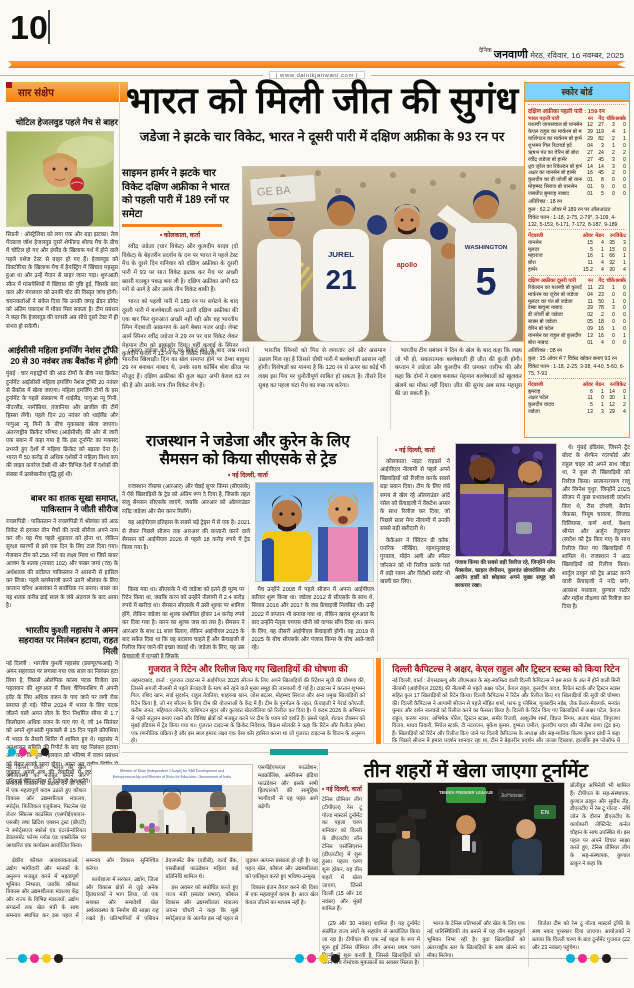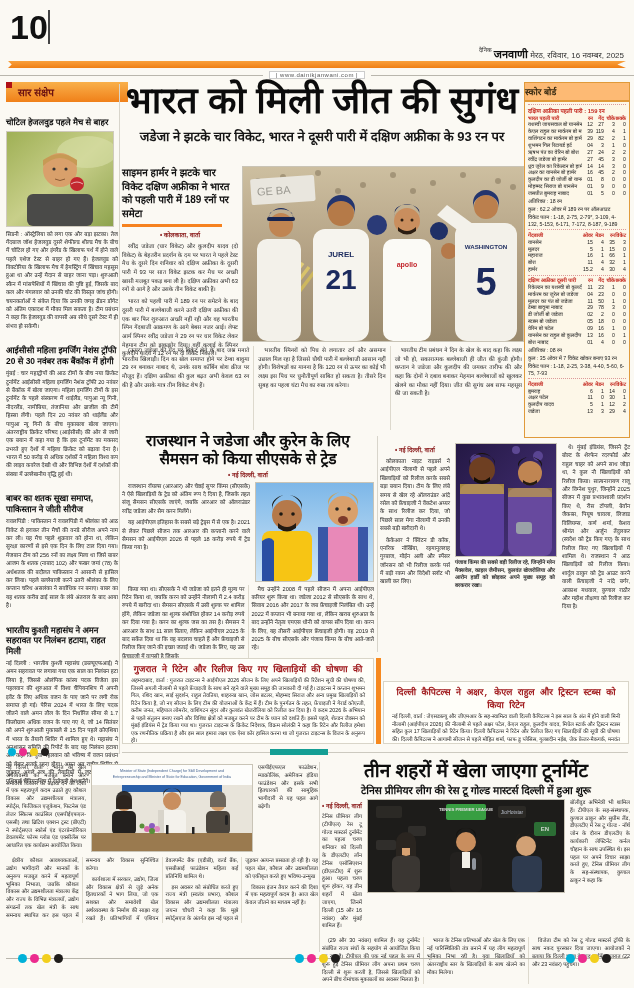--- a/index.html
+++ b/index.html
@@ -20,60 +20,60 @@
         clip-path:polygon(0 0,100% 0,98.6% 50%,100% 100%,0 100%,0.6% 50%);}
   .site-line{left:0;top:71px;width:634px;display:flex;align-items:center;gap:6px;}
   .site-line .rule{flex:1;height:1px;background:#b9b6ad;}
   .site-line .txt{font-size:6px;color:#555;letter-spacing:.5px;border:1px solid #ccc;padding:0 6px;background:#fff;}
   
   .sidebar{left:6px;top:82px;width:112px;height:676px;}
   .sar-head{position:relative;width:84px;background:linear-gradient(#f9b04a,#f08019);color:#6b1111;
         font-weight:800;font-size:10px;padding:3px 26px 3px 12px;}
   .sar-head:before{content:"";position:absolute;left:0;top:0;width:6px;height:6px;background:#b01116;}
   .brief{margin-top:7px;}
-  .brief h4{margin:15px 0 3px 0;font-size:8.4px;line-height:1.25;font-weight:800;color:#101010;}
+  .brief h4{margin:15px 0 3px 0;font-size:8.4px;line-height:1.25;font-weight:800;color:#101010;text-align:right;}
   .brief .bd{font-size:5.6px;line-height:1.5;color:#232323;}
   .brief-photo{width:106px;height:94px;margin:2px 0 3px 0;overflow:hidden;border:1px solid #cfcabd;}
   .side-dots{position:absolute;left:2px;bottom:2px;}
   
   .lead-hl{left:122px;top:82px;width:400px;text-align:center;font-size:37px;font-weight:800;line-height:1.05;color:#0c0c0c;}
   .lead-sub{left:122px;top:129px;width:400px;text-align:center;font-size:13px;font-weight:700;line-height:1.3;color:#161616;}
   .lead-left{left:122px;top:166px;width:116px;}
   .standfirst{font-size:10px;font-weight:800;line-height:1.35;color:#141414;}
   .sf-rule{width:100px;height:3px;background:#f6821f;margin:4px 0 3px 0;}
   .byline{font-size:6.3px;font-weight:700;color:#8a1a1a;text-align:center;margin:2px 0 3px 0;}
   .lead-left .bd,.lead-bottom{font-size:5.8px;line-height:1.5;color:#232323;}
   .lead-left .bd p{margin:0 0 3px 0;text-indent:6px;}
   .lead-photo{left:242px;top:166px;width:280px;height:174px;overflow:hidden;border:1px solid #c9c4b6;}
   .lead-bottom{left:122px;top:346px;width:400px;height:84px;column-count:3;column-gap:9px;column-rule:1px solid #ddd9cd;}
   .lead-bottom p{margin:0 0 3px 0;text-indent:6px;}
   
   .sb{left:524px;top:82px;width:106px;height:356px;background:#fdf7e8;border:1.5px solid #e09a3a;box-sizing:border-box;padding:2px 3px;}
-  .sb-title{font-size:9px;font-weight:800;color:#3a2c12;background:#fdba74;border-bottom:2px solid #e09a3a;padding:2px 0;margin:-2px -3px 2px -3px;}
+  .sb-title{text-align:center;font-size:9px;font-weight:800;color:#3a2c12;background:#7dd3fc;border-bottom:2px solid #e09a3a;padding:2px 0;margin:-2px -3px 2px -3px;}
   .sb-red{color:#c4281f;font-weight:800;font-size:5.8px;border-top:1px dotted #d99;padding-top:1.5px;margin-top:1.5px;}
   .sb-row{display:flex;font-size:5.2px;line-height:1.32;color:#222;}
   .sb-name{flex:1;white-space:nowrap;overflow:hidden;}
   .sb-num{width:11px;text-align:right;}
   .sb-head .sb-name,.sb-head .sb-num{color:#c4281f;font-weight:800;}
   .sb-note{font-size:5.2px;line-height:1.35;color:#222;margin-top:1px;}
   
   .art-hl{font-weight:700;color:#0d0d0d;text-align:center;line-height:1.15;}
   .samson{left:122px;top:432px;width:252px;}
   .samson .art-hl{font-size:15.5px;}
   .kkr{left:380px;top:440px;width:250px;}
   .kkr .art-hl{font-size:15.5px;}
   .small-bd{font-size:5.6px;line-height:1.5;color:#232323;}
   .small-bd p{margin:0 0 3px 0;text-indent:6px;}
   .mid-photo{overflow:hidden;border:1px solid #c9c4b6;}
   .caption{font-size:5.4px;line-height:1.4;color:#333;font-weight:700;}
   .vrule{width:1px;background:#d8d5cb;}
   
   .band{left:122px;top:658px;width:508px;height:86px;display:flex;}
   .band-box{position:relative;background:#fffef9;border:1px solid #d9d5c8;box-sizing:border-box;padding:3px 8px;overflow:hidden;}
-  .band-box h3{margin:0 0 2px 0;font-size:9px;font-weight:800;color:#a01b1e;text-align:center;font-family:Liberation Mono, monospace;}
+  .band-box h3{margin:0 0 2px 0;font-size:9px;font-weight:800;color:#a01b1e;text-align:center;}
   .band-box .bd{font-size:5.3px;line-height:1.42;color:#232323;}
   .band-div{width:5px;background:#f6891f;margin:0 2px;}
   .chev{position:absolute;top:6px;width:0;height:0;border-top:37px solid transparent;border-bottom:37px solid transparent;}
   .chev-l{left:-10px;border-left:10px solid #149e94;transform:scaleX(-1);}
   .chev-r{right:-10px;border-right:10px solid #149e94;transform:scaleX(-1);}
   .mid-rule{left:122px;top:752px;width:506px;height:1px;background:#ccc9bf;}
   .teal-bar{left:270px;top:749px;width:58px;height:6px;background:#149e94;}
   
   .fitness{left:6px;top:760px;width:312px;}
   .fitness .art-hl{font-size:17px;text-align:left;}
@@ -616,21 +616,21 @@
     </div>
   </div>
 
   <div class="abs band">
     <div class="band-box" style="width:252px;">
       <span class="chev chev-l"></span>
       <h3>गुजरात ने रिटेन और रिलीज किए गए खिलाड़ियों की घोषणा की</h3>
       <div class="bd jt">अहमदाबाद, वार्ता : गुजरात टाइटन्स ने आईपीएल 2026 सीजन के लिए अपने खिलाड़ियों की रिटेंशन सूची की घोषणा की, जिसमें अगली नीलामी से पहले फ्रेंचाइजी के साथ बने रहने वाले मुख्य समूह की जानकारी दी गई है। टाइटन्स ने कप्तान शुभमन गिल, रशिद खान, साई सुदर्शन, राहुल तेवतिया, शाहरुख खान, जोस बटलर, मोहम्मद सिराज और अन्य प्रमुख खिलाड़ियों को रिटेन किया है, जो नए सीजन के लिए टीम की योजनाओं के केंद्र में हैं। टीम के पुनर्गठन के तहत, फ्रेंचाइजी ने गेरार्ड कोएत्जी, करीम जनत, महिपाल लोमरोर, वाशिंगटन सुंदर और कुलवंत खेजरोलिया को रिलीज कर दिया है। ये कदम 2026 के अभियान से पहले संतुलन बनाए रखने और विशिष्ट क्षेत्रों को मजबूत करने पर टीम के ध्यान को दर्शाते हैं। इससे पहले, शेल्डन जैक्सन को मुंबई इंडियंस में ट्रेड किया गया था। गुजरात टाइटन्स के क्रिकेट निदेशक, विक्रम सोलंकी ने कहा कि रिटेन और रिलीज हमेशा एक रणनीतिक प्रक्रिया है और इस साल हमारा लक्ष्य एक ऐसा कोर हासिल करना था जो गुजरात टाइटन्स के विजन के अनुरूप हो।</div>
     </div>
     <div class="band-div"></div>
-    <div class="band-box" style="width:246px;margin-top:23px;">
+    <div class="band-box" style="width:246px;">
       <span class="chev chev-r"></span>
       <h3>दिल्ली कैपिटल्स ने अक्षर, केएल राहुल और ट्रिस्टन स्टब्स को किया रिटेन</h3>
       <div class="bd jt">नई दिल्ली, वार्ता : जेएसडब्ल्यू और जीएमआर के सह-स्वामित्व वाली दिल्ली कैपिटल्स ने इस साल के अंत में होने वाली मिनी नीलामी (आईपीएल 2026) की नीलामी से पहले अक्षर पटेल, केएल राहुल, कुलदीप यादव, मिचेल स्टार्क और ट्रिस्टन स्टब्स सहित कुल 17 खिलाड़ियों को रिटेन किया। दिल्ली कैपिटल्स ने रिटेन और रिलीज किए गए खिलाड़ियों की सूची की घोषणा की। दिल्ली कैपिटल्स ने आगामी सीजन से पहले मोहित शर्मा, फाफ डु प्लेसिस, गुलबदीन नईब, जेक फ्रेजर-मैकगर्क, मनवंत कुमार और दर्शन नालकंडे को रिलीज करने का फैसला किया है। दिल्ली के रिटेन किए गए खिलाड़ियों में अक्षर पटेल, केएल राहुल, करुण नायर, अभिषेक पोरेल, ट्रिस्टन स्टब्स, समीर रिजवी, आशुतोष शर्मा, विप्रज निगम, अजय मंडल, त्रिपुराणा विजय, माधव तिवारी, मिचेल स्टार्क, टी नटराजन, मुकेश कुमार, दुष्मंता चमीरा, कुलदीप यादव और नीतीश राणा (ट्रेड इन) हैं। खिलाड़ियों को रिटेन और रिलीज किए जाने पर दिल्ली कैपिटल्स के अध्यक्ष और सह-मालिक किरण कुमार ग्रांधी ने कहा कि पिछले सीजन में हमारा प्रदर्शन शानदार रहा था, टीम ने बेहतरीन प्रदर्शन और जज्बा दिखाया, हालांकि हम प्लेऑफ में पहुंचने से थोड़े से अंक से चूक गए थे।</div>
     </div>
   </div>
   <div class="abs mid-rule"></div>
   <div class="abs teal-bar"></div>
 
   <div class="abs fitness">
     <div style="display:flex;gap:5px;margin-top:4px;">
@@ -686,21 +686,20 @@
       <p>कार्यशाला में सरकार, उद्योग, जिला और विकास क्षेत्रों से जुड़े अनेक हितधारकों ने भाग लिया, जो एक सशक्त और समावेशी खेल अर्थव्यवस्था के निर्माण की साझा राह रखते हैं। प्रतिभागियों में एशियन डेवलपमेंट बैंक (एडीबी), वर्ल्ड बैंक, एसबीआई फाउंडेशन महिला कई प्रतिनिधि शामिल थे।</p>
       <p>इस अवसर को संबोधित करते हुए राज्य मंत्री (स्वतंत्र प्रभार), कौशल विकास और उद्यमशीलता मंत्रालय जयन्त चौधरी ने कहा कि मुझे स्पोर्ट्सएज के अंतर्गत इस नई पहल से जुड़कर अत्यन्त प्रसन्नता हो रही है। यह पहल खेल, कौशल और उद्यमशीलता को एकीकृत करते हुए भविष्य-उन्मुख</p>
       <p>विकास इंजन तैयार करने की दिशा में एक महत्वपूर्ण कदम है। आज खेल केवल जीतने का माध्यम नहीं है।</p>
     </div>
   </div>
 
   <div class="abs vrule" style="left:319px;top:762px;height:190px;"></div>
 
   <div class="abs tennis">
     <div class="art-hl">तीन शहरों में खेला जाएगा टूर्नामेंट</div>
-    <div class="sub">टेनिस प्रीमियर लीग की रेस टू गोल्ड मास्टर्स दिल्ली में हुआ शुरू</div>
     <div style="display:flex;gap:5px;">
       <div style="width:40px;">
         <div class="byline">• नई दिल्ली, वार्ता</div>
         <div class="bcol jt">
             <p>टेनिस प्रीमियर लीग (टीपीएल) रेस टू गोल्ड मास्टर्स टूर्नामेंट का पहला चरण शनिवार को दिल्ली के डीएलटीए लॉन टेनिस एसोसिएशन (डीएलटीए) में शुरू हुआ। पहला चरण शुरू होकर, यह तीन शहरों में खेला जाएगा, जिनमें दिल्ली (15 और 16 नवंबर) और मुंबई शामिल हैं।</p>
           </div>
       </div>
       <div class="mid-photo" style="width:196px;height:92px;">
         <svg width="196" height="92" viewBox="0 0 196 92">
           <rect width="196" height="92" fill="#1d1c1a"></rect>

